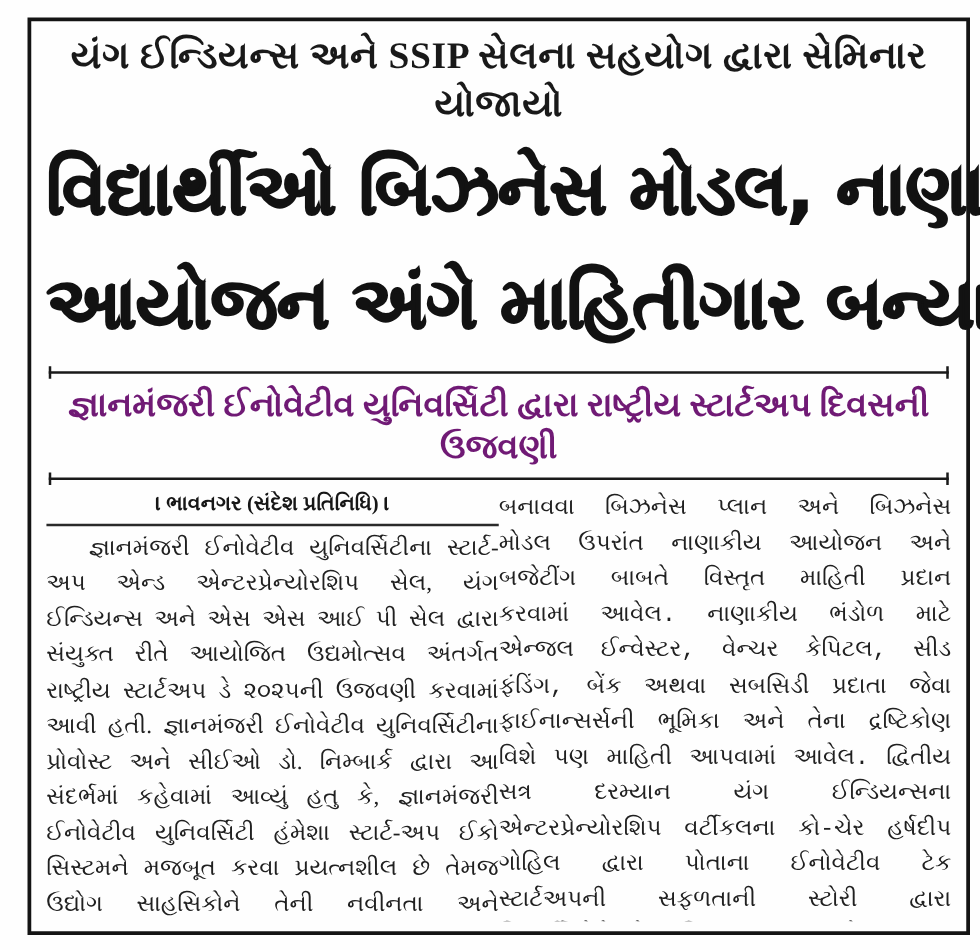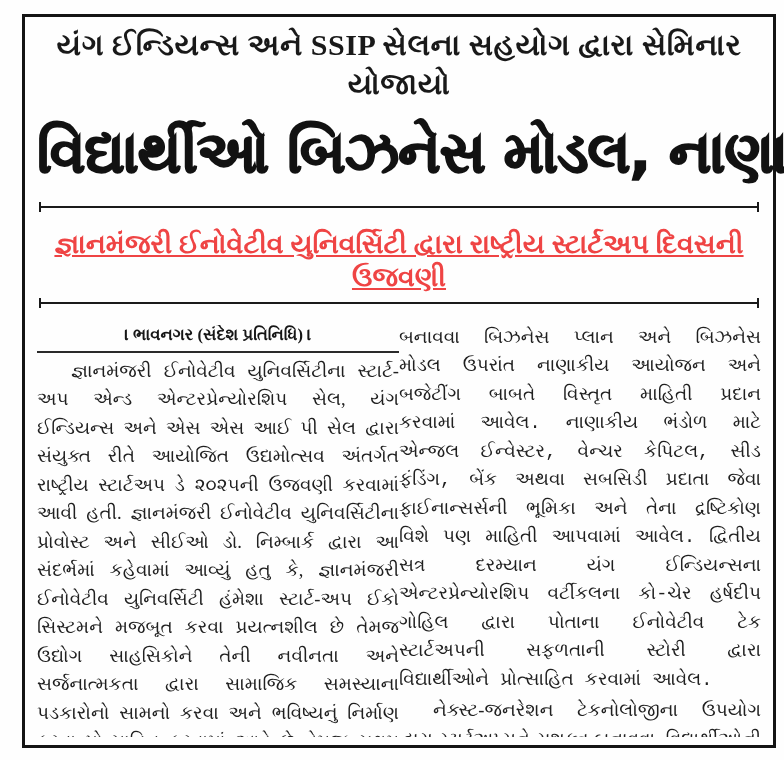--- a/index.html
+++ b/index.html
@@ -71,27 +71,26 @@
     background: #1a1a1a;
   }
   .rule::before { left: 0; }
   .rule::after { right: 0; }
   .subheadline {
     text-align: center;
     font-family: "Liberation Serif", "DejaVu Serif", serif;
     font-weight: bold;
     font-size: 27px;
     line-height: 1.2;
-    padding: 20px 0 9px 0;
-    color: #ef4444;
-    text-decoration: underline;
+    padding: 9px 0 9px 0;
+    color: #701a75;
   }
   .body-cols {
     display: flex;
-    margin-top: 21px;
+    margin-top: 9px;
     flex: 1;
     overflow: hidden;
   }
   .col {
     flex: 1 1 0;
     min-width: 0;
     font-size: 18.5px;
     line-height: 28.5px;
     text-align: justify;
     color: #202020;
@@ -121,20 +120,21 @@
 </head>
 <body>
 
 <div class="page">
   <div class="clip-box">
 
     <div class="strapline">યંગ ઈન્ડિયન્સ અને SSIP સેલના સહયોગ દ્વારા સેમિનાર યોજાયો</div>
 
     <div class="headline">
       <span class="hl-line">વિદ્યાર્થીઓ બિઝનેસ મોડલ, નાણાકીય</span>
+      <span class="hl-line">આયોજન અંગે માહિતીગાર બન્યા</span>
     </div>
 
     <div class="subhead-wrap">
       <div class="rule"></div>
       <div class="subheadline">જ્ઞાનમંજરી ઈનોવેટીવ યુનિવર્સિટી દ્વારા રાષ્ટ્રીય સ્ટાર્ટઅપ દિવસની ઉજવણી</div>
       <div class="rule"></div>
     </div>
 
     <div class="body-cols">
 

